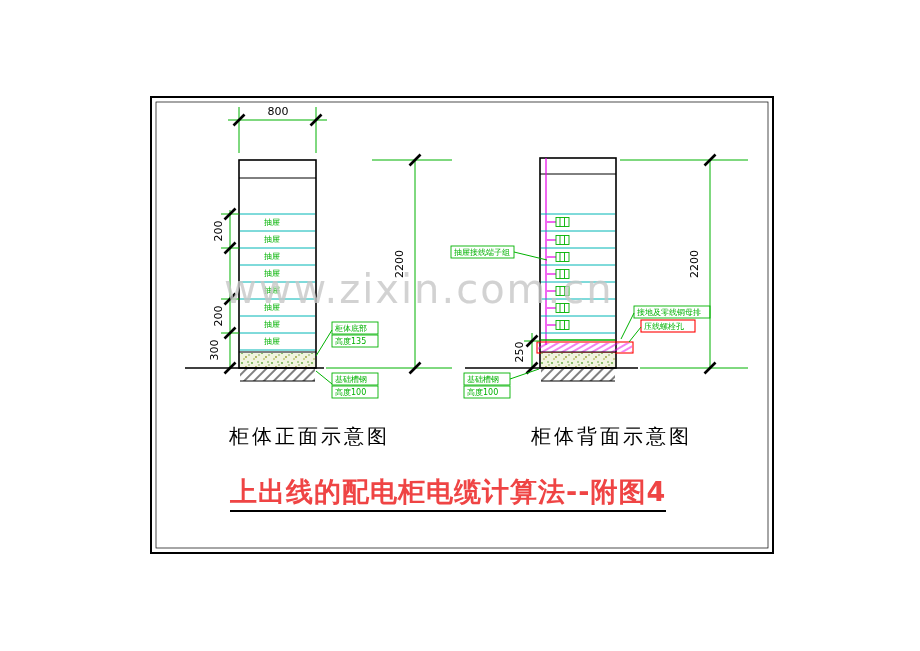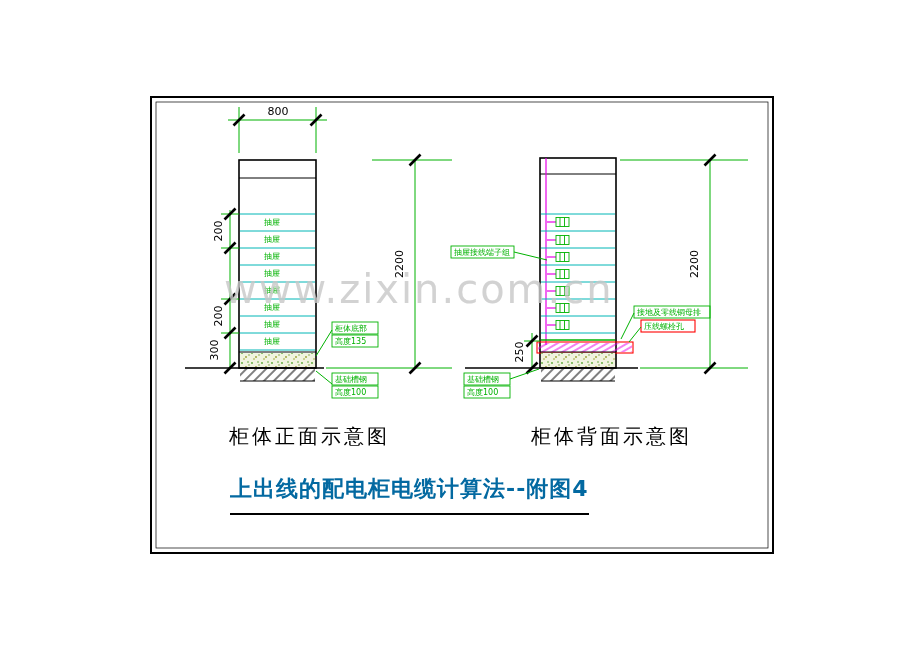--- a/index.html
+++ b/index.html
@@ -18,22 +18,22 @@
 .grnbox{stroke:var(--c-green);stroke-width:.9;fill:none}
 .redbox{stroke:var(--c-red);stroke-width:1.1;fill:none}
 text{font-family:"DejaVu Sans","Liberation Sans",sans-serif}
 .dimnum{font-size:11px;fill:#000}
 .lbl{font-size:8px;fill:var(--c-green)}
 .wm{position:absolute;left:224px;top:266px;z-index:3;font-size:40px;letter-spacing:2px;
     color:var(--c-wm);opacity:.8;white-space:nowrap}
 .caption{position:absolute;z-index:4;font-size:20px;letter-spacing:3px;color:#000;white-space:nowrap}
 .caption-front{left:229px;top:423px}
 .caption-back{left:531px;top:423px}
-.main-title{position:absolute;left:230px;top:474px;z-index:4;font-size:22px;font-weight:bold;
-    letter-spacing:1px;color:#0369a1;white-space:nowrap;border-bottom:2px solid #000;padding-bottom:9px}
+.main-title{position:absolute;left:230px;top:474px;z-index:4;font-size:27px;font-weight:bold;
+    letter-spacing:1px;color:#ef4444;white-space:nowrap;border-bottom:2px solid #000;padding-bottom:0}
 </style>
 </head>
 <body>
 
 <div class="sheet">
 
 <svg class="drawing" width="920" height="651" viewBox="0 0 920 651">
   <defs>
     <path id="tick" d="M-5.5,5.5 L5.5,-5.5" fill="none"></path>
     <g id="term">

